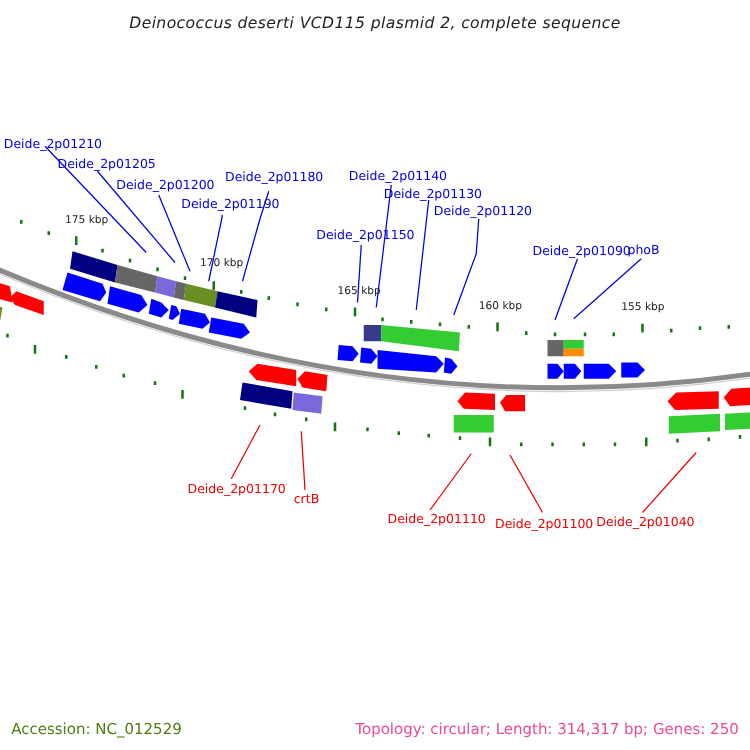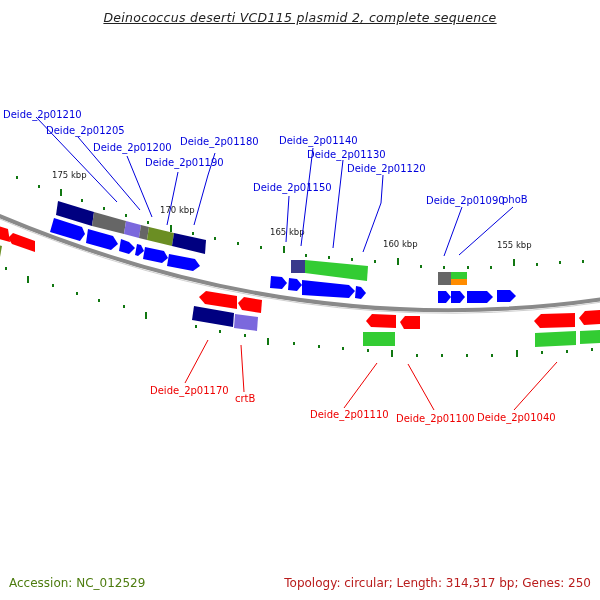--- a/index.html
+++ b/index.html
@@ -1,19 +1,19 @@
 <!DOCTYPE html>
 <html><head>
 <meta charset="utf-8">
 <style>
   html, body { margin:0; padding:0; background:#ffffff; }
   body { width:600px; height:600px; position:relative; overflow:hidden; font-family:"DejaVu Sans", sans-serif; }
-  #title { position:absolute; top:10px; left:0; width:600px; text-align:center; font-size:12.5px; font-style:italic; color:#222; letter-spacing:0.3px;text-decoration:underline; }
+  #title { position:absolute; top:10px; left:0; width:600px; text-align:center; font-size:12.5px; font-style:italic; color:#222; letter-spacing:0.3px; }
   #footer-left { position:absolute; left:9px; top:576px; font-size:12px; color:#4d7c0f; }
-  #footer-right { position:absolute; right:9px; top:576px; font-size:12px; color:#b91c1c; }
+  #footer-right { position:absolute; right:9px; top:576px; font-size:12px; color:#ec4899; }
   svg { position:absolute; left:0; top:0; }
   .lbl { font-family:"DejaVu Sans", sans-serif; font-size:10px; }
   .tick { font-family:"DejaVu Sans", sans-serif; font-size:8.5px; fill:#222; }
 </style>
 </head>
 <body>
 
 <div id="title">Deinococcus deserti VCD115 plasmid 2, complete sequence</div>
 
 <svg width="600" height="600">

